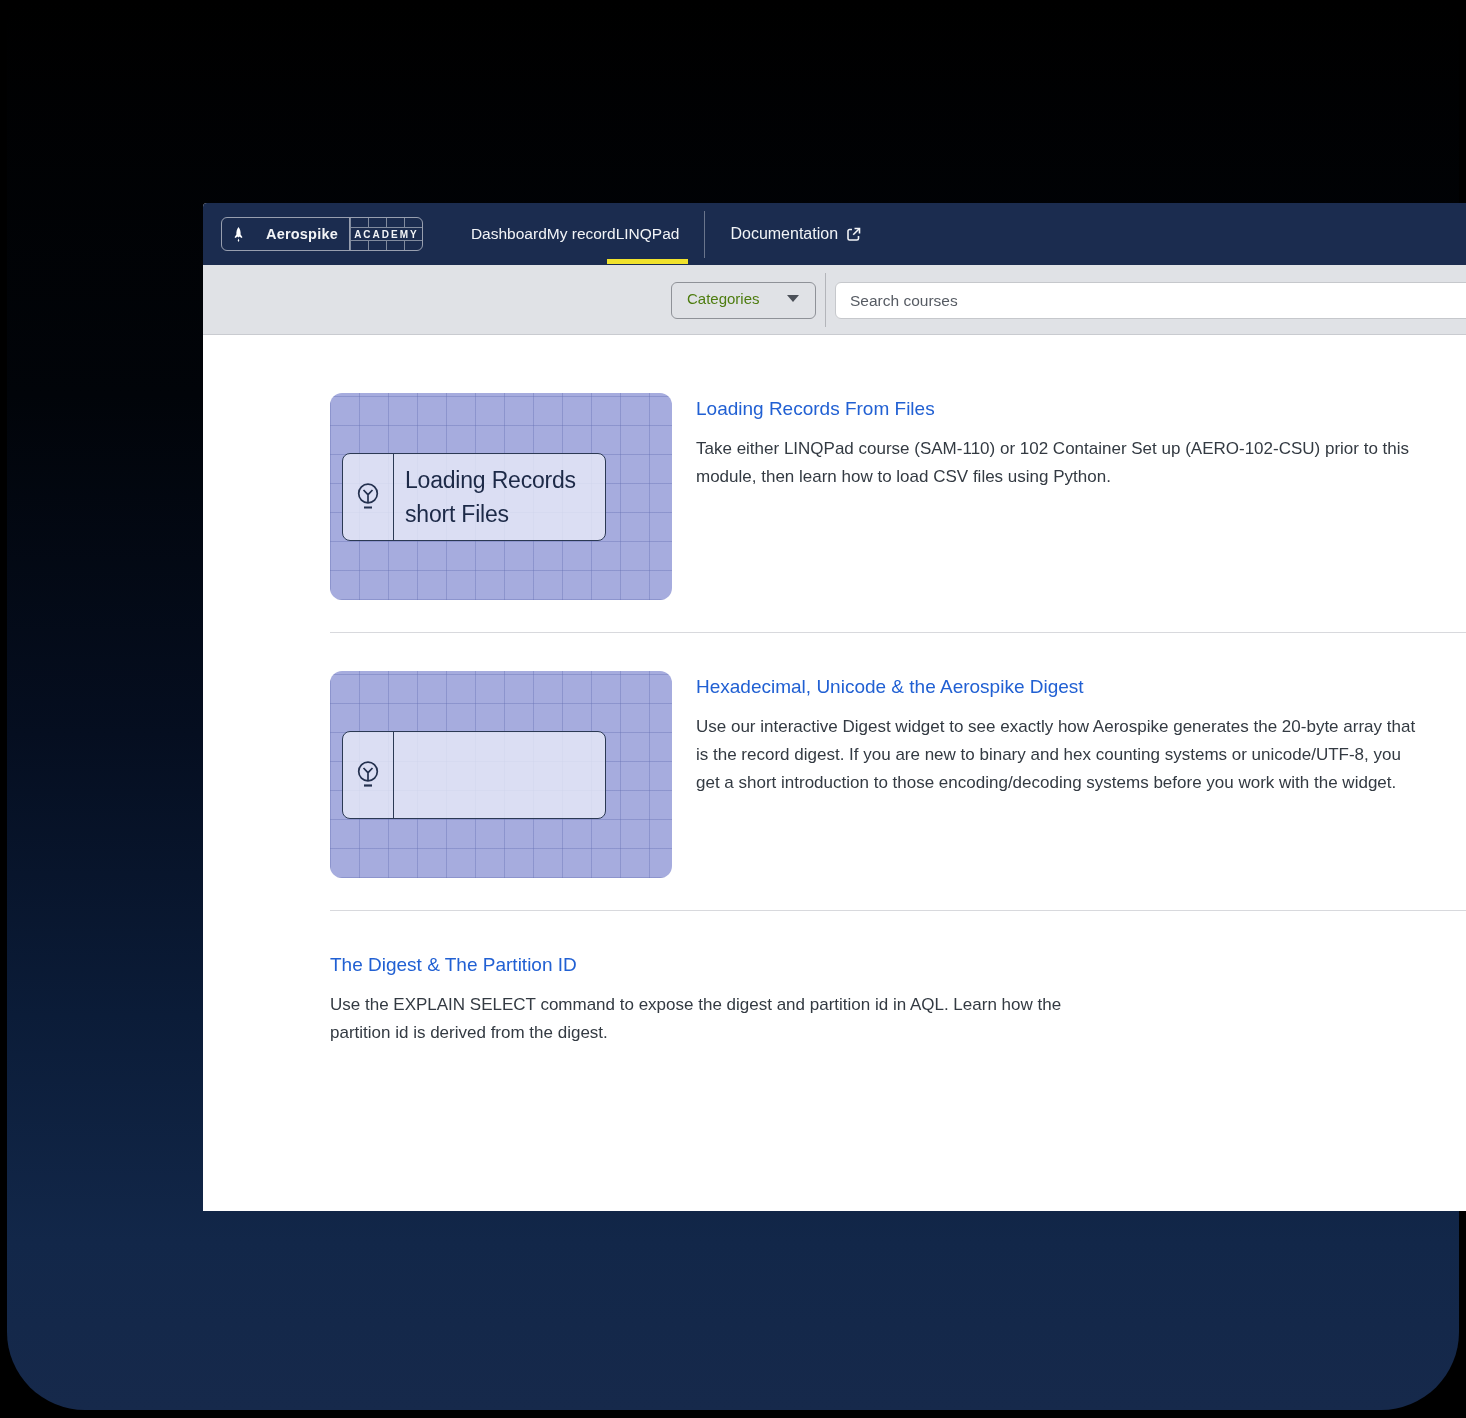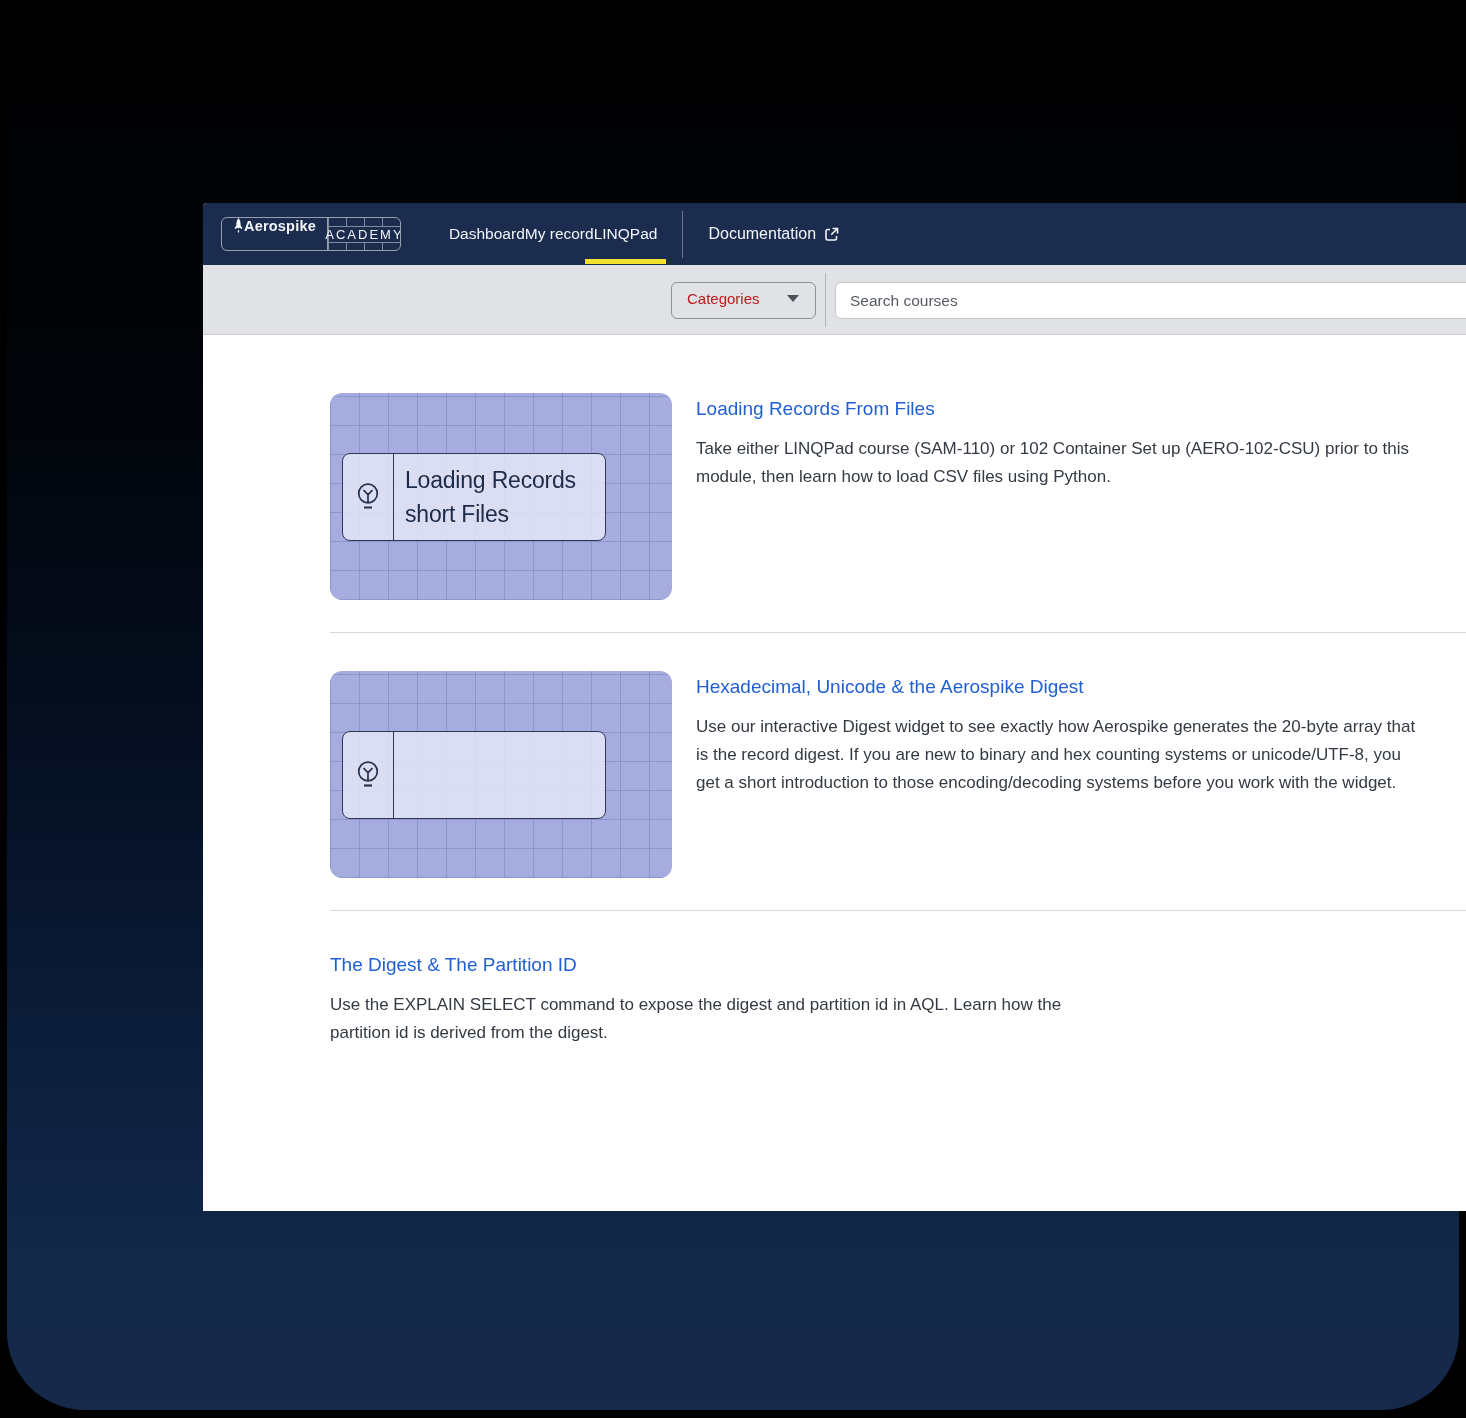--- a/index.html
+++ b/index.html
@@ -42,40 +42,40 @@
   .brand {
     margin-left: 18px;
     height: 34px;
     display: flex;
     align-items: stretch;
     border: 1px solid rgba(255,255,255,0.55);
     border-radius: 6px;
     overflow: hidden;
   }
   .brand-left {
-    display: flex; gap: 0;
+    display: flex; align-items: center; gap: 22px;
     padding: 0 11px;
     border-right: 1px solid rgba(255,255,255,0.55);
   }
   .brand-name { font-size: 14.5px; font-weight: bold; letter-spacing: 0.2px; }
   .brand-grid {
     width: 72px;
     display: flex; flex-direction: column;
   }
   .brand-grid-row { flex: 1; display: grid; grid-template-columns: repeat(4, 1fr); }
   .brand-grid-row span {
     border-left: 1px solid rgba(255,255,255,0.45);
     border-bottom: 1px solid rgba(255,255,255,0.45);
   }
   .brand-grid-row.top span { border-bottom: 1px solid rgba(255,255,255,0.45); }
   .brand-grid-row.bottom span { border-bottom: none; border-top: 1px solid rgba(255,255,255,0.45); }
   .brand-academy {
     flex: 1.2;
     display: flex; align-items: center; justify-content: center;
-    font-size: 13px; letter-spacing: 2px; font-weight: normal;
+    font-size: 10px; letter-spacing: 2px; font-weight: bold;
     border-left: 1px solid rgba(255,255,255,0.45);
   }
   .nav-items { display: flex; margin-left: 48px; height: 100%; align-items: center; }
   .nav-item {
     position: relative;
     height: 100%;
     display: flex; align-items: center;
     font-size: 15.5px;
     cursor: pointer;
     white-space: nowrap;
@@ -103,21 +103,21 @@
   }
   .categories-btn {
     position: absolute;
     left: 468px; top: 17px;
     width: 145px; height: 37px;
     border: 1px solid #8f9298;
     border-radius: 6px;
     background: transparent;
     display: flex; align-items: center; justify-content: space-between;
     padding: 0 16px 4px 15px;
-    font-size: 15px; color: #b91c1c;
+    font-size: 15px; color: #4d7c0f;
     font-family: inherit;
     cursor: pointer;
   }
   .caret-down {
     width: 0; height: 0;
     border-left: 6px solid transparent;
     border-right: 6px solid transparent;
     border-top: 7px solid #4b5058;
   }
   .toolbar-divider {

